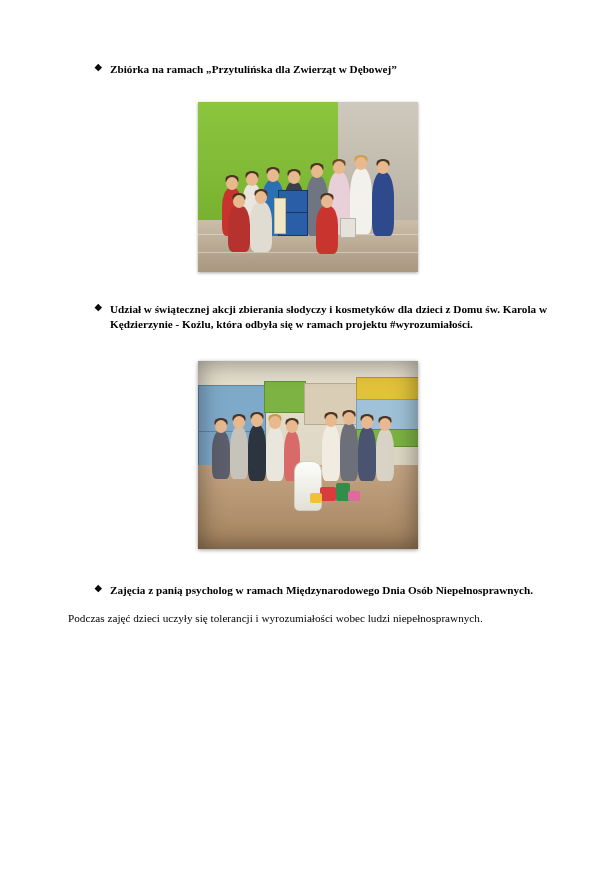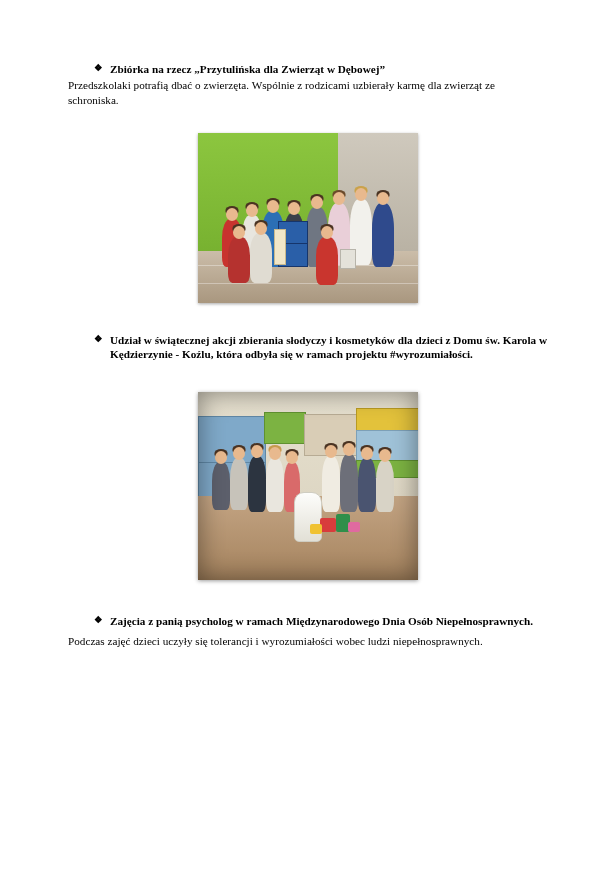--- a/index.html
+++ b/index.html
@@ -143,23 +143,22 @@
   }
 </style>
 </head>
 <body>
 
 <div class="page">
   <div class="content">
 
     <div class="bullet-item">
       <span class="bullet-mark">❖</span>
-      <span class="bullet-text">Zbiórka na rzecz „Przytulińska dla Zwierząt w Dębowej”</span>
-    </div>
-    <div class="para">Przedszkolaki potrafią dbać o zwierzęta. Wspólnie z rodzicami uzbierały karmę dla zwierząt ze schroniska.</div>
+      <span class="bullet-text">Zbiórka na ramach „Przytulińska dla Zwierząt w Dębowej”</span>
+    </div>
 
     <div class="photo-wrap">
       <div class="photo1">
         <div class="p1-wall"></div>
         <div class="p1-wall2"></div>
         <div class="p1-floor"></div>
         <div class="p1-floorline" style="left:0;top:132px;width:220px;"></div>
         <div class="p1-floorline" style="left:0;top:150px;width:220px;"></div>
 
         <div class="kid" style="left:24px;top:86px;width:20px;height:48px;background:#c8332e;">
@@ -275,16 +274,16 @@
         <div class="gift" style="left:112px;top:132px;width:12px;height:10px;background:#f0c232;"></div>
         <div class="gift" style="left:150px;top:130px;width:12px;height:10px;background:#e06aa0;"></div>
         <div class="p2-vignette"></div>
       </div>
     </div>
 
     <div class="bullet-item" style="margin-top:34px;">
       <span class="bullet-mark">❖</span>
       <span class="bullet-text">Zajęcia z panią psycholog w ramach Międzynarodowego Dnia Osób Niepełnosprawnych.</span>
     </div>
-    <div class="para" style="margin-top:6px;">Podczas zajęć dzieci uczyły się tolerancji i wyrozumiałości wobec ludzi niepełnosprawnych.</div>
+    <div class="para" style="margin-top:14px;">Podczas zajęć dzieci uczyły się tolerancji i wyrozumiałości wobec ludzi niepełnosprawnych.</div>
 
   </div>
 </div>
 
 </body></html>

